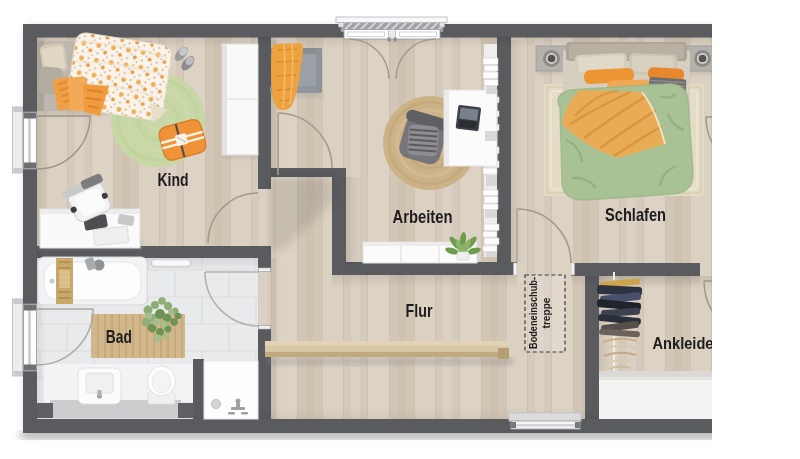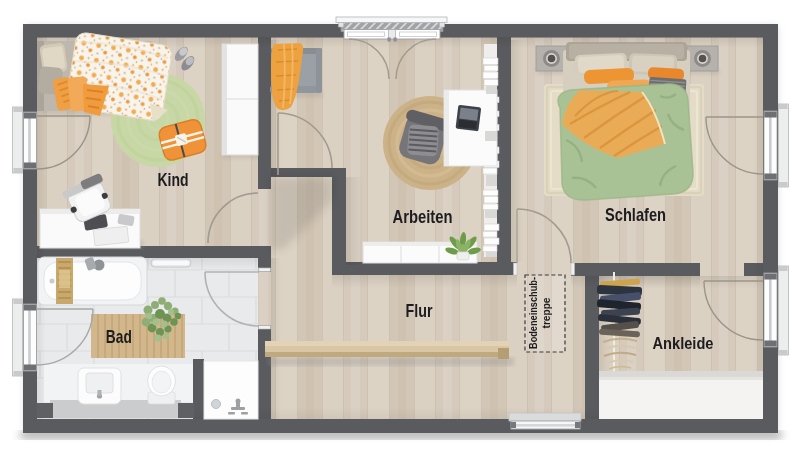--- a/index.html
+++ b/index.html
@@ -1,16 +1,16 @@
 <!DOCTYPE html>
 <html><head>
 <meta charset="utf-8">
 <style>
 html,body{margin:0;padding:0;background:#ffffff;}
-#stage{position:relative;width:800px;height:459px;overflow:hidden;background:#ffffff;
+#stage{position:relative;width:712px;height:459px;overflow:hidden;background:#ffffff;
 font-family:"Liberation Sans", sans-serif;}
 svg{display:block;}
 </style>
 </head>
 <body>
 <div id="stage">
 <svg width="800" height="459" viewBox="0 0 800 459" xmlns="http://www.w3.org/2000/svg">
 <defs>
 <pattern id="wood" width="92" height="459" patternUnits="userSpaceOnUse">
   <rect width="92" height="459" fill="#d9cfc1"></rect>

